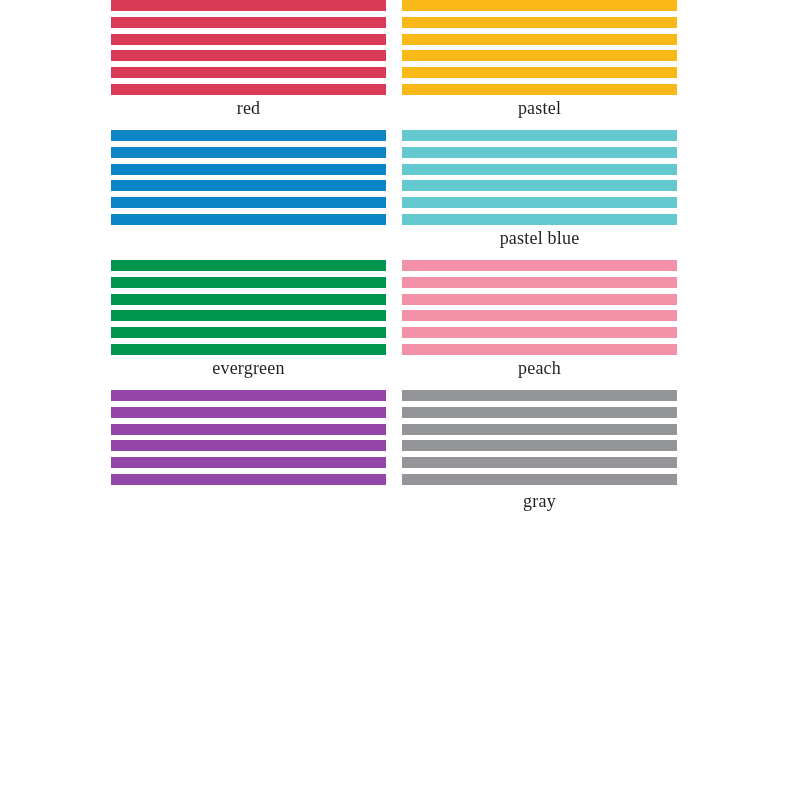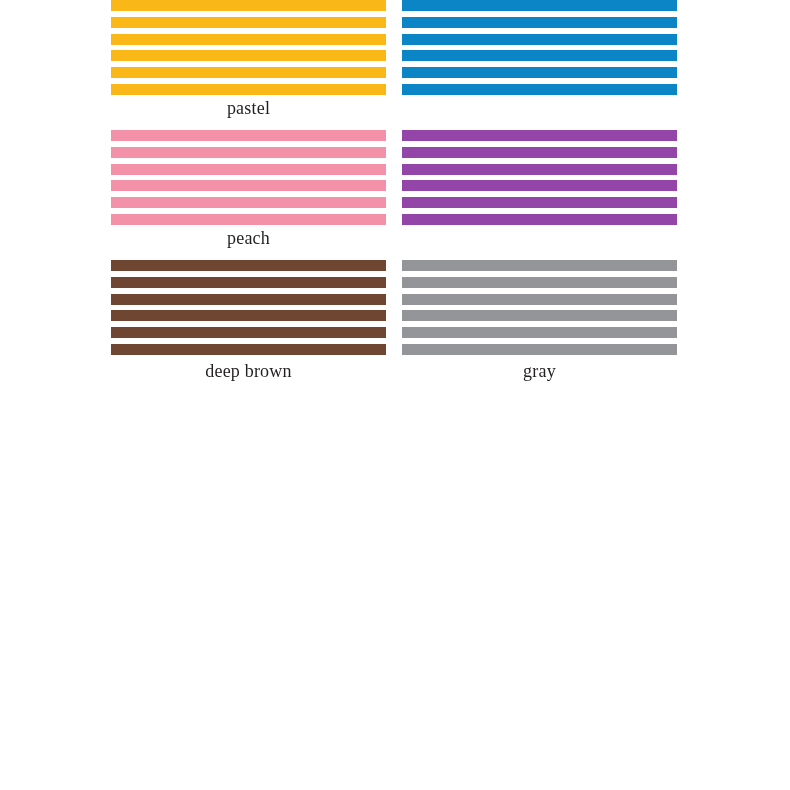--- a/index.html
+++ b/index.html
@@ -69,40 +69,73 @@
 
   
   .swatch-cell.row-6 { height: 140px; }
   .swatch-cell.row-6 .swatch-label { top: 100px; }
 </style>
 </head>
 <body>
 
 <div id="swatch-sheet">
   <div class="swatch-grid">
+      <div class="swatch-cell row-1">
+        <div class="swatch-stripes">
+          <div class="stripe" style="background: rgb(217, 58, 86);"></div>
+          <div class="stripe" style="background: rgb(217, 58, 86);"></div>
+          <div class="stripe" style="background: rgb(217, 58, 86);"></div>
+          <div class="stripe" style="background: rgb(217, 58, 86);"></div>
+          <div class="stripe" style="background: rgb(217, 58, 86);"></div>
+          <div class="stripe" style="background: rgb(217, 58, 86);"></div>
+        </div>
+        <div class="swatch-label">red</div>
+      </div>
       <div class="swatch-cell row-2">
         <div class="swatch-stripes">
           <div class="stripe" style="background: rgb(250, 183, 24);"></div>
           <div class="stripe" style="background: rgb(250, 183, 24);"></div>
           <div class="stripe" style="background: rgb(250, 183, 24);"></div>
           <div class="stripe" style="background: rgb(250, 183, 24);"></div>
           <div class="stripe" style="background: rgb(250, 183, 24);"></div>
           <div class="stripe" style="background: rgb(250, 183, 24);"></div>
         </div>
         <div class="swatch-label">pastel</div>
       </div>
       <div class="swatch-cell row-3">
         <div class="swatch-stripes">
           <div class="stripe" style="background: rgb(11, 133, 198);"></div>
           <div class="stripe" style="background: rgb(11, 133, 198);"></div>
           <div class="stripe" style="background: rgb(11, 133, 198);"></div>
           <div class="stripe" style="background: rgb(11, 133, 198);"></div>
           <div class="stripe" style="background: rgb(11, 133, 198);"></div>
           <div class="stripe" style="background: rgb(11, 133, 198);"></div>
         </div>
+      </div>
+      <div class="swatch-cell row-3">
+        <div class="swatch-stripes">
+          <div class="stripe" style="background: rgb(100, 201, 207);"></div>
+          <div class="stripe" style="background: rgb(100, 201, 207);"></div>
+          <div class="stripe" style="background: rgb(100, 201, 207);"></div>
+          <div class="stripe" style="background: rgb(100, 201, 207);"></div>
+          <div class="stripe" style="background: rgb(100, 201, 207);"></div>
+          <div class="stripe" style="background: rgb(100, 201, 207);"></div>
+        </div>
+        <div class="swatch-label">pastel blue</div>
+      </div>
+      <div class="swatch-cell row-4">
+        <div class="swatch-stripes">
+          <div class="stripe" style="background: rgb(0, 149, 76);"></div>
+          <div class="stripe" style="background: rgb(0, 149, 76);"></div>
+          <div class="stripe" style="background: rgb(0, 149, 76);"></div>
+          <div class="stripe" style="background: rgb(0, 149, 76);"></div>
+          <div class="stripe" style="background: rgb(0, 149, 76);"></div>
+          <div class="stripe" style="background: rgb(0, 149, 76);"></div>
+        </div>
+        <div class="swatch-label">evergreen</div>
       </div>
       <div class="swatch-cell row-5">
         <div class="swatch-stripes">
           <div class="stripe" style="background: rgb(243, 145, 168);"></div>
           <div class="stripe" style="background: rgb(243, 145, 168);"></div>
           <div class="stripe" style="background: rgb(243, 145, 168);"></div>
           <div class="stripe" style="background: rgb(243, 145, 168);"></div>
           <div class="stripe" style="background: rgb(243, 145, 168);"></div>
           <div class="stripe" style="background: rgb(243, 145, 168);"></div>
         </div>
@@ -113,31 +146,20 @@
           <div class="stripe" style="background: rgb(148, 70, 168);"></div>
           <div class="stripe" style="background: rgb(148, 70, 168);"></div>
           <div class="stripe" style="background: rgb(148, 70, 168);"></div>
           <div class="stripe" style="background: rgb(148, 70, 168);"></div>
           <div class="stripe" style="background: rgb(148, 70, 168);"></div>
           <div class="stripe" style="background: rgb(148, 70, 168);"></div>
         </div>
       </div>
       <div class="swatch-cell row-6">
         <div class="swatch-stripes">
-          <div class="stripe" style="background: rgb(110, 70, 50);"></div>
-          <div class="stripe" style="background: rgb(110, 70, 50);"></div>
-          <div class="stripe" style="background: rgb(110, 70, 50);"></div>
-          <div class="stripe" style="background: rgb(110, 70, 50);"></div>
-          <div class="stripe" style="background: rgb(110, 70, 50);"></div>
-          <div class="stripe" style="background: rgb(110, 70, 50);"></div>
-        </div>
-        <div class="swatch-label">deep brown</div>
-      </div>
-      <div class="swatch-cell row-6">
-        <div class="swatch-stripes">
           <div class="stripe" style="background: rgb(147, 149, 152);"></div>
           <div class="stripe" style="background: rgb(147, 149, 152);"></div>
           <div class="stripe" style="background: rgb(147, 149, 152);"></div>
           <div class="stripe" style="background: rgb(147, 149, 152);"></div>
           <div class="stripe" style="background: rgb(147, 149, 152);"></div>
           <div class="stripe" style="background: rgb(147, 149, 152);"></div>
         </div>
         <div class="swatch-label">gray</div>
       </div>
     </div>

